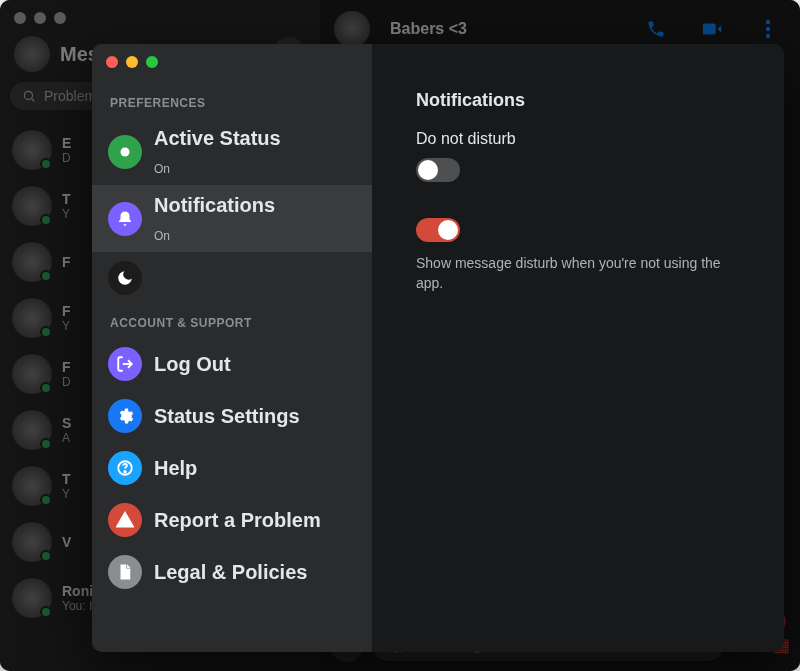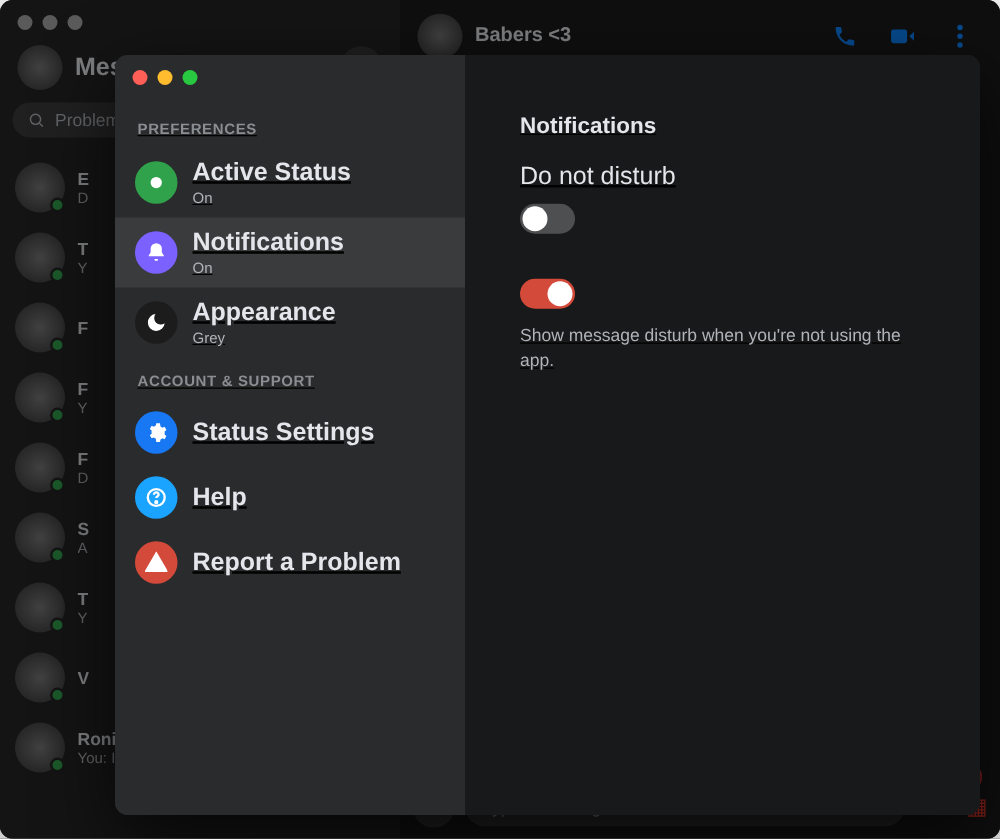--- a/index.html
+++ b/index.html
@@ -15,46 +15,46 @@
 .avatar.sm { width:40px; height:40px; position:relative; }
 .presence { position:absolute; bottom:0; right:0; width:12px; height:12px; border-radius:50%; background:#31a24c; border:2px solid #242424; }
 .app-title { font-size:20px; font-weight:700; color:#e4e6eb; flex:1; margin-left:10px; }
 .compose { width:34px; height:34px; border-radius:50%; background:#3a3b3c; display:flex; align-items:center; justify-content:center; color:#e4e6eb; }
 .search { margin: 0 10px 12px; background:#3a3b3c; border-radius:18px; padding:6px 12px; display:flex; align-items:center; gap:8px; color:#b0b3b8; font-size:14px; }
 .chat-item { display:flex; align-items:center; gap:10px; padding:8px 12px; color:#e4e6eb; }
 .chat-text { display:flex; flex-direction:column; overflow:hidden; }
 .chat-name { font-size:14px; font-weight:600; white-space:nowrap; }
 .chat-sub { font-size:12px; color:#b0b3b8; white-space:nowrap; overflow:hidden; text-overflow:ellipsis; }
 .chat-main { flex:1; background:#1c1c1c; display:flex; flex-direction:column; }
-.chat-header { height:58px; display:flex; align-items:center; padding:0 14px; gap:10px; }
+.chat-header { height:58px; display:flex; align-items:center; padding:0 14px; gap:20px; }
 .chat-title { color:#e4e6eb; font-size:16px; font-weight:700; flex:1; }
 .hd-icon { width:36px; height:36px; border-radius:50%; display:flex; align-items:center; justify-content:center; color:#0a84ff; font-size:18px; }
 .composer { margin-top:auto; height:52px; display:flex; align-items:center; padding:0 10px; gap:8px; }
 .add { width:34px; height:34px; border-radius:50%; background:#3a3b3c; color:#ff3b30; display:flex; align-items:center; justify-content:center; font-size:20px; }
 .input { flex:1; background:#3a3b3c; border-radius:18px; padding:8px 14px; color:#b0b3b8; font-size:14px; }
 .react-icons { display:flex; gap:6px; color:#ff3b30; font-size:18px; }
 .heart { position:absolute; right:12px; bottom:24px; font-size:32px; }
 
 
-.dialog { position:absolute; top:44px; left:92px; width:692px; height:608px; background:#242526; border-radius:10px; box-shadow:0 20px 60px rgba(0,0,0,0.7); display:flex; overflow:hidden;text-decoration:underline; }
+.dialog { position:absolute; top:44px; left:92px; width:692px; height:608px; background:#242526; border-radius:10px; box-shadow:0 20px 60px rgba(0,0,0,0.7); display:flex; overflow:hidden; }
 .dialog-dots { position:absolute; top:12px; left:14px; display:flex; gap:8px; z-index:2; }
 .ddot { width:12px; height:12px; border-radius:50%; }
 .ddot.r{background:#ff5f57;} .ddot.y{background:#febc2e;} .ddot.g{background:#28c840;}
 .dialog-nav { width:280px; background:#2a2b2c; padding-top:40px; overflow:auto; }
 .section-label { font-size:12px; font-weight:600; letter-spacing:0.5px; color:#8a8d91; padding:12px 18px 8px; }
 .nav-item { display:flex; align-items:center; gap:12px; padding:9px 16px; cursor:pointer; }
 .nav-item.selected { background:#3a3b3c; }
 .nav-icon { width:34px; height:34px; border-radius:50%; display:flex; align-items:center; justify-content:center; color:#fff; flex-shrink:0; }
 .nav-text { display:flex; flex-direction:column; }
 .nav-label { font-size:20px; font-weight:600; color:#e4e6eb; }
-.nav-sub { font-size:12px; color:#b0b3b8; margin-top:1px; }
+.nav-sub { font-size:12px; color:#b0b3b8; margin-top:12px; }
 .dialog-content { flex:1; padding:46px 44px; color:#e4e6eb; background:#18191a; overflow:auto; }
 .content-title { font-size:18px; font-weight:700; margin-bottom:18px; }
 .setting { margin-bottom:36px; }
-.setting-label { font-size:20px; margin-bottom:10px;margin-top:19px; }
+.setting-label { font-size:16px; margin-bottom:10px;margin-top:19px; }
 .setting-desc { font-size:14px; color:#b0b3b8; margin-top:12px; line-height:1.4; max-width:320px; }
 .toggle { width:44px; height:24px; border-radius:12px; position:relative; cursor:pointer; }
 .toggle.off { background:#4e4f50; }
 .toggle.on { background:#d44a3a; }
 .knob { width:20px; height:20px; border-radius:50%; background:#fff; position:absolute; top:2px; }
 .toggle.off .knob { left:2px; }
 .toggle.on .knob { left:22px; }
 svg{display:block;}
 </style>
 </head>
@@ -239,28 +239,36 @@
             <span class="nav-sub">On</span>
           </div>
       </div>
 
       <div class="nav-item">
         <div class="nav-icon" style="background:#1c1c1c">
             <svg width="18" height="18" viewBox="0 0 24 24" fill="#fff">
               <path d="M21 12.8A9 9 0 1111.2 3a7 7 0 009.8 9.8z"></path>
             </svg>
           </div>
-        <div class="nav-text">
-            <span class="nav-label">Appearance</span>
-            <span class="nav-sub">Grey</span>
-          </div>
       </div>
 
       <div class="section-label">ACCOUNT &amp; SUPPORT</div>
 
+      <div class="nav-item">
+        <div class="nav-icon" style="background:#7b61ff">
+            <svg width="18" height="18" viewBox="0 0 24 24" fill="none" stroke="#fff" stroke-width="2.5">
+              <path d="M9 21H5a2 2 0 01-2-2V5a2 2 0 012-2h4"></path>
+              <path d="M16 17l5-5-5-5"></path>
+              <path d="M21 12H9"></path>
+            </svg>
+          </div>
+        <div class="nav-text">
+            <span class="nav-label">Log Out</span>
+          </div>
+      </div>
 
       <div class="nav-item">
         <div class="nav-icon" style="background:#1877f2">
             <svg width="18" height="18" viewBox="0 0 24 24" fill="#fff">
               <path d="M12 8a4 4 0 100 8 4 4 0 000-8zm9 4a7 7 0 00-.1-1.2l2-1.6-2-3.4-2.4 1a7 7 0 00-2-1.2L16 2h-4l-.5 2.6a7 7 0 00-2 1.2l-2.4-1-2 3.4 2 1.6A7 7 0 007 12a7 7 0 00.1 1.2l-2 1.6 2 3.4 2.4-1a7 7 0 002 1.2L12 22h4l.5-2.6a7 7 0 002-1.2l2.4 1 2-3.4-2-1.6A7 7 0 0021 12z"></path>
             </svg>
           </div>
         <div class="nav-text">
             <span class="nav-label">Status Settings</span>
           </div>
@@ -283,20 +291,31 @@
         <div class="nav-icon" style="background:#d44a3a">
             <svg width="18" height="18" viewBox="0 0 24 24" fill="#fff">
               <path d="M12 2L1 21h22L12 2zm0 6v6m0 2v2" stroke="#fff" stroke-width="2"></path>
             </svg>
           </div>
         <div class="nav-text">
             <span class="nav-label">Report a Problem</span>
           </div>
       </div>
 
+      <div class="nav-item">
+        <div class="nav-icon" style="background:#8a8d91">
+            <svg width="18" height="18" viewBox="0 0 24 24" fill="#fff">
+              <path d="M6 2h9l4 4v16H6z"></path>
+              <path d="M14 2v5h5" fill="none" stroke="#8a8d91"></path>
+            </svg>
+          </div>
+        <div class="nav-text">
+            <span class="nav-label">Legal &amp; Policies</span>
+          </div>
+      </div>
     </div>
 
     <div class="dialog-content">
       <div class="content-title">Notifications</div>
 
       <div class="setting">
         <div class="setting-label">Do not disturb</div>
         <div class="toggle off">
             <div class="knob"></div>
           </div>

